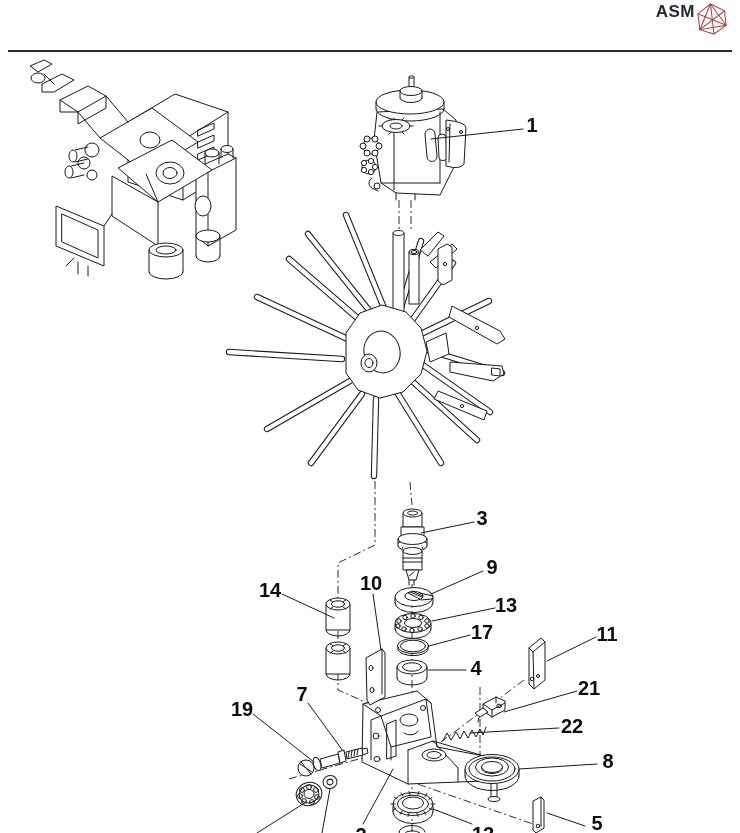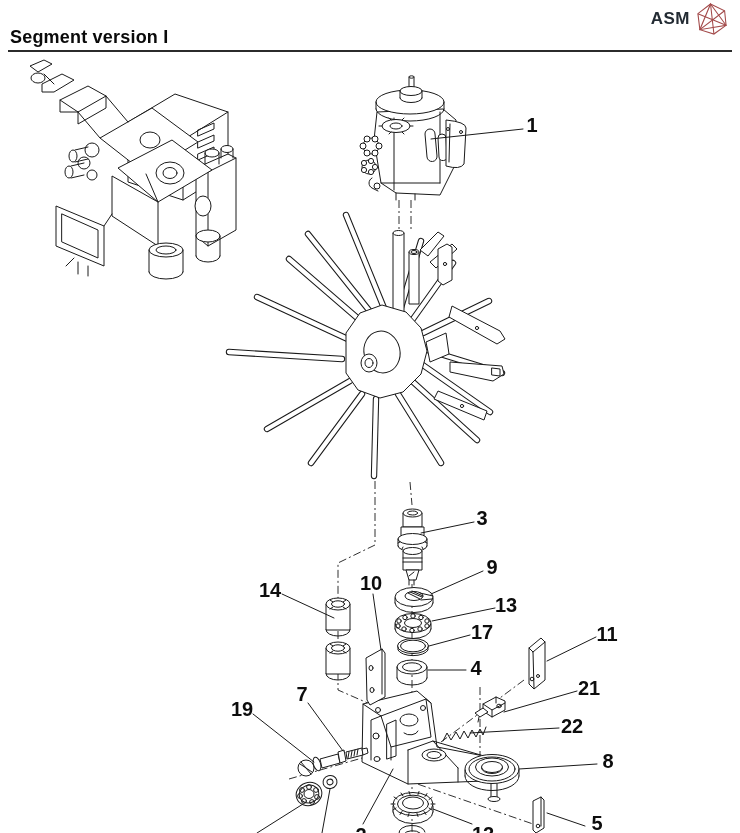--- a/index.html
+++ b/index.html
@@ -9,38 +9,37 @@
     font-family:"Liberation Sans",sans-serif;color:#0a0a0a;
   }
   .title{
     position:absolute;left:10px;top:27px;
     font-size:18px;font-weight:bold;letter-spacing:0.2px;color:#0a0a0a;
   }
   .rule{
     position:absolute;left:8px;top:50px;width:724px;height:2px;background:#2b2b2b;
   }
   .brand{
-    position:absolute;right:12px;top:2px;display:flex;align-items:center;gap:5px;
+    position:absolute;right:12px;top:2px;display:flex;align-items:flex-start;
   }
   .brand-text{font-size:17px;font-weight:600;color:#232b33;letter-spacing:0.5px;}
   svg{display:block;}
   .art{position:absolute;left:0;top:0;}
   .ln{fill:none;stroke:#1a1a1a;stroke-width:1;stroke-linejoin:round;stroke-linecap:round;}
   .wh{fill:#ffffff;stroke:#1a1a1a;stroke-width:1;stroke-linejoin:round;}
   .rodB{fill:none;stroke:#1a1a1a;stroke-width:6.4;stroke-linecap:round;}
   .rodW{fill:none;stroke:#ffffff;stroke-width:4.3;stroke-linecap:round;}
   .cl{fill:none;stroke:#1a1a1a;stroke-width:0.9;stroke-dasharray:8 3 2 3;}
   .callout{font-family:"Liberation Sans",sans-serif;font-size:20px;font-weight:bold;fill:#0d0d0d;}
 </style>
 </head>
 <body>
 
 <div class="page">
 
-  <div class="title">Segment version I</div>
   <div class="rule"></div>
 
   <div class="brand">
     <span class="brand-text">ASM</span>
     <svg width="33" height="34" viewBox="0 0 34 34">
       <g fill="none" stroke-width="1.1" stroke="#a34a4a">
         <path d="M16,1.5 L30.5,8.5 L32,23.5 L19.5,32.5 L5,28 L3,11.5 Z"></path>
         <path d="M16,1.5 L19.5,32.5 M30.5,8.5 L5,28 M32,23.5 L3,11.5"></path>
         <path d="M16,1.5 L32,23.5 L5,28 Z"></path>
       </g>

